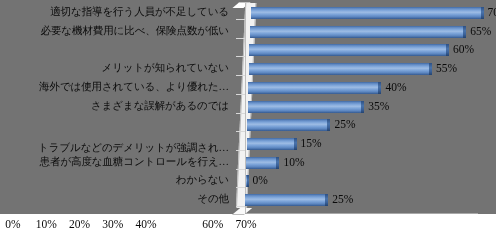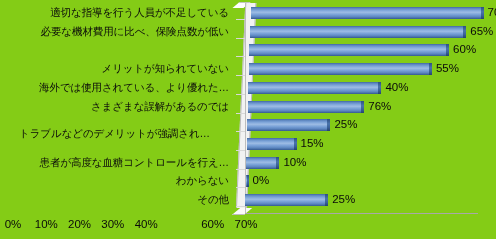--- a/index.html
+++ b/index.html
@@ -10,22 +10,23 @@
   body {
     width: 496px;
     height: 239px;
     font-family: "Liberation Sans", sans-serif;
     overflow: hidden;
   }
 
   #chart-root {
     position: relative;
     width: 496px;
-    height: 239px;
-    background: #84cc16;
+    height: 214px;
+    background: #737373;
+    font-family: Liberation Serif, serif;
   }
 
   
   .cat-labels {
     position: absolute;
     left: 0;
     top: 0;
     width: 232px;
     height: 215px;
   }
@@ -185,21 +186,21 @@
 <body>
 
 <div id="chart-root">
 
   <div class="cat-labels">
       <div class="cat-label" style="top: 6px;">適切な指導を行う人員が不足している</div>
       <div class="cat-label" style="top: 24.7px; margin-left: 40px;">必要な機材費用に比べ、保険点数が低い</div>
       <div class="cat-label" style="top: 62.1px;">メリットが知られていない</div>
       <div class="cat-label" style="top: 80.8px;">海外では使用されている、より優れた…</div>
       <div class="cat-label" style="top: 99.5px;">さまざまな誤解があるのでは</div>
-      <div class="cat-label" style="top: 127px; text-align: center;">トラブルなどのデメリットが強調され…</div>
+      <div class="cat-label" style="top: 142px;">トラブルなどのデメリットが強調され…</div>
       <div class="cat-label" style="top: 156px; padding-left: 36px;">患者が高度な血糖コントロールを行え…</div>
       <div class="cat-label" style="top: 174.3px;">わからない</div>
       <div class="cat-label" style="top: 193px;">その他</div>
     </div>
 
   <div class="plot">
     <div class="wall-top"></div>
     <div class="wall-left" style="top: 3px; height: 205px;"></div>
     <div class="wall-floor"></div>
     <div class="axis-v"></div>
@@ -220,21 +221,21 @@
         <div class="bar-row" style="top: 63.1px; left: 16.85px;">
           <div class="bar" style="width: 183.071px;"></div>
           <div class="bar-value" style="left: 187.071px;">55%</div>
         </div>
         <div class="bar-row" style="top: 81.8px; left: 16.3px;">
           <div class="bar" style="width: 133.143px;"></div>
           <div class="bar-value" style="left: 137.143px;">40%</div>
         </div>
         <div class="bar-row" style="top: 100.5px; left: 15.75px;">
           <div class="bar" style="width: 116.5px;"></div>
-          <div class="bar-value" style="left: 120.5px;">76%</div>
+          <div class="bar-value" style="left: 120.5px;">35%</div>
         </div>
         <div class="bar-row" style="top: 119.2px; left: 15.2px;">
           <div class="bar" style="width: 83.2143px;"></div>
           <div class="bar-value" style="left: 87.2143px;">25%</div>
         </div>
         <div class="bar-row" style="top: 137.9px; left: 14.65px;">
           <div class="bar" style="width: 49.9286px;"></div>
           <div class="bar-value" style="left: 53.9286px;">15%</div>
         </div>
         <div class="bar-row" style="top: 156.6px; left: 14.1px;">

